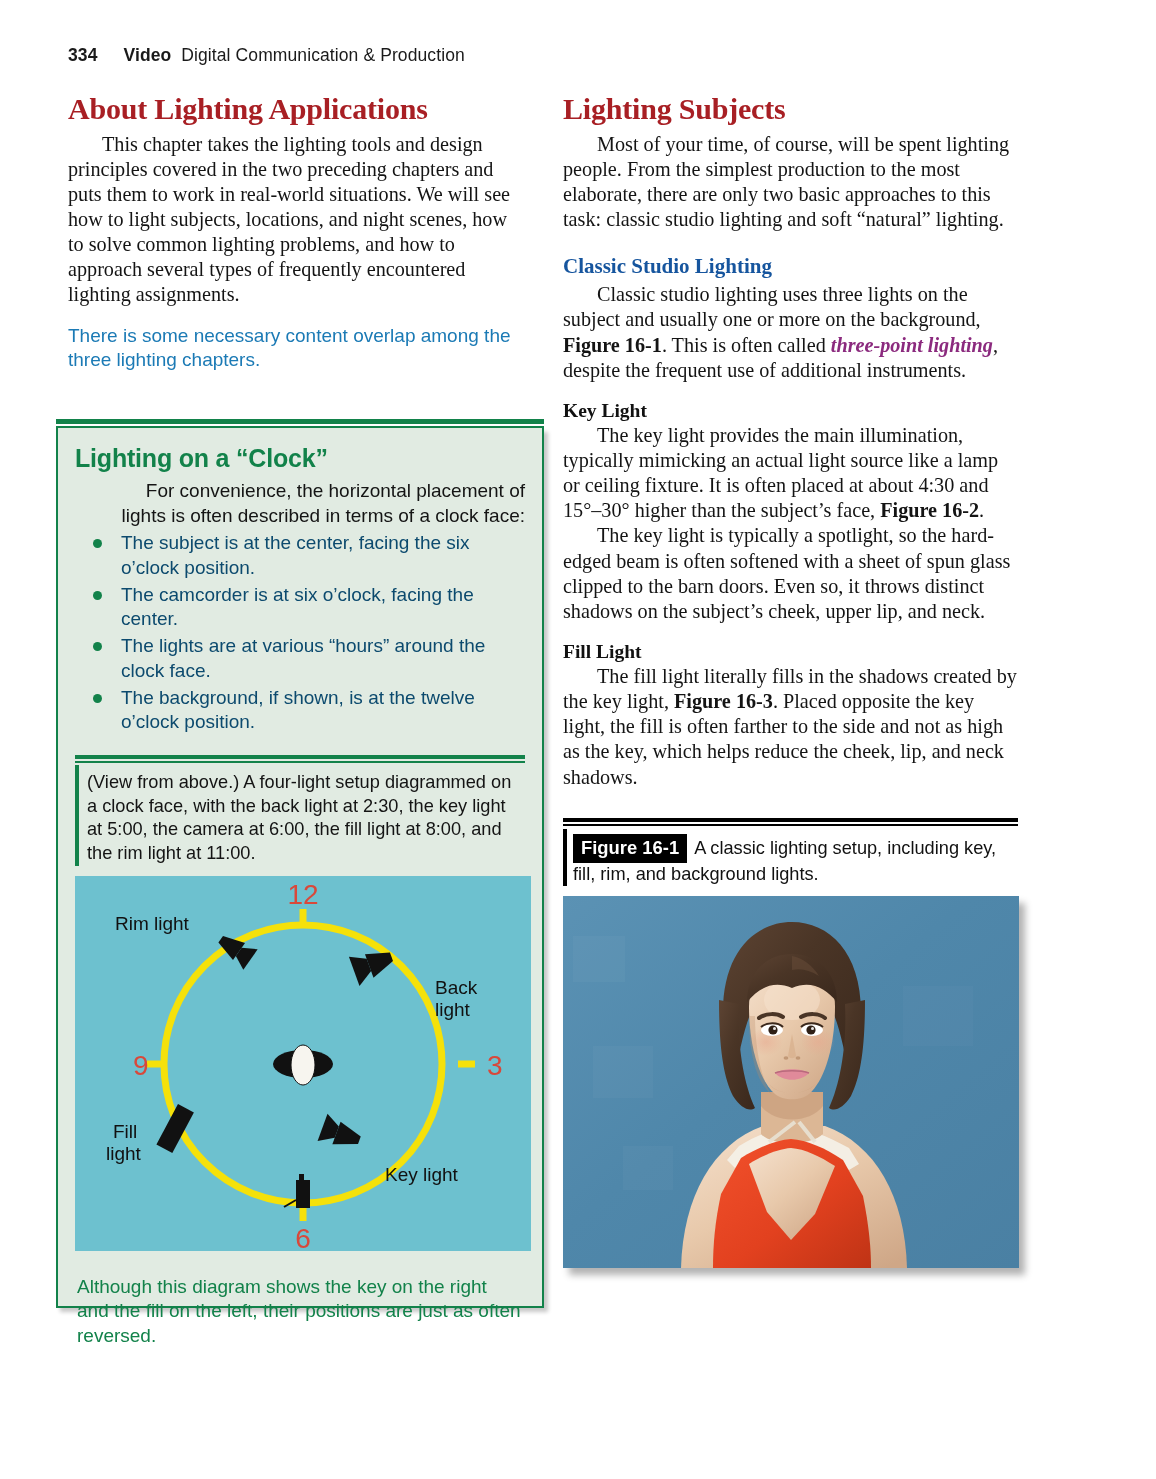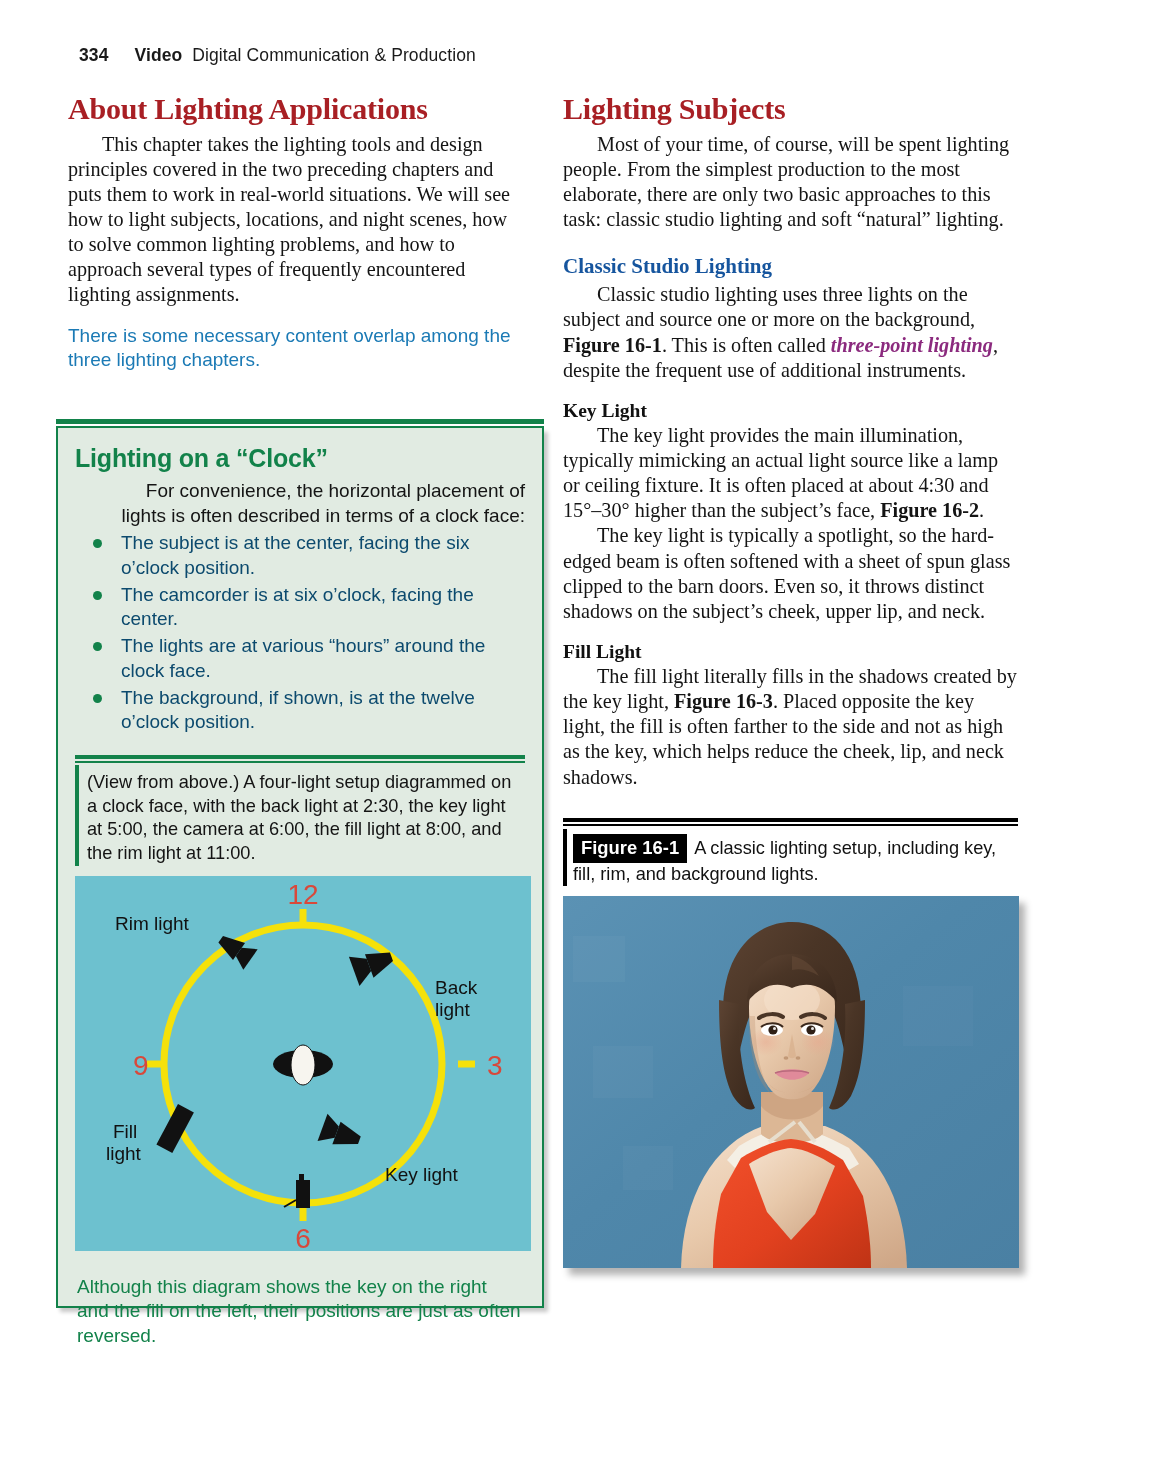--- a/index.html
+++ b/index.html
@@ -7,21 +7,21 @@
   body {
     width: 1156px; height: 1479px;
     background: #ffffff;
     font-family: "Liberation Serif", serif;
     position: relative;
     overflow: hidden;
   }
 
   
   #running-head {
-    position: absolute; left: 79px; top: 45px;
+    position: absolute; left: 68px; top: 45px;
     font-family: "Liberation Sans", sans-serif;
     font-size: 17.5px; color: #1a1a1a;
     letter-spacing: .1px;
   }
   #running-head .folio { font-weight: bold; margin-right: 26px; }
   #running-head .bookname { font-weight: bold; }
 
   
   #col-left  { position: absolute; left: 68px;  top: 92px; width: 455px; }
   #col-right { position: absolute; left: 563px; top: 92px; width: 455px; }
@@ -259,21 +259,21 @@
 
     <p class="box-closing">Although this diagram shows the key on the right and the fill on the left, their positions are just as often reversed.</p>
   </div>
 </div>
 
 <div id="col-right">
   <h1 class="red-head">Lighting Subjects</h1>
   <p class="body">Most of your time, of course, will be spent lighting people. From the simplest production to the most elaborate, there are only two basic approaches to this task: classic studio lighting and soft “natural” lighting.</p>
 
   <h2 class="blue-head">Classic Studio Lighting</h2>
-  <p class="body"><span>Classic studio lighting uses three lights on the subject and source one or more on the background, </span><span class="bold">Figure 16-1</span><span>. This is often called </span><span class="term-purple">three-point lighting</span><span>, despite the frequent use of additional instruments.</span></p>
+  <p class="body"><span>Classic studio lighting uses three lights on the subject and usually one or more on the background, </span><span class="bold">Figure 16-1</span><span>. This is often called </span><span class="term-purple">three-point lighting</span><span>, despite the frequent use of additional instruments.</span></p>
 
   <h3 class="run-head">Key Light</h3>
   <p class="body"><span>The key light provides the main illumination, typically mimicking an actual light source like a lamp or ceiling fixture. It is often placed at about 4:30 and 15°–30° higher than the subject’s face, </span><span class="bold">Figure 16-2</span><span>.</span></p>
   <p class="body">The key light is typically a spotlight, so the hard-edged beam is often softened with a sheet of spun glass clipped to the barn doors. Even so, it throws distinct shadows on the subject’s cheek, upper lip, and neck.</p>
 
   <h3 class="run-head">Fill Light</h3>
   <p class="body"><span>The fill light literally fills in the shadows created by the key light, </span><span class="bold">Figure 16-3</span><span>. Placed opposite the key light, the fill is often farther to the side and not as high as the key, which helps reduce the cheek, lip, and neck shadows.</span></p>
 
   <div id="figure-block">
     <div class="fig-rule-thick"></div>

